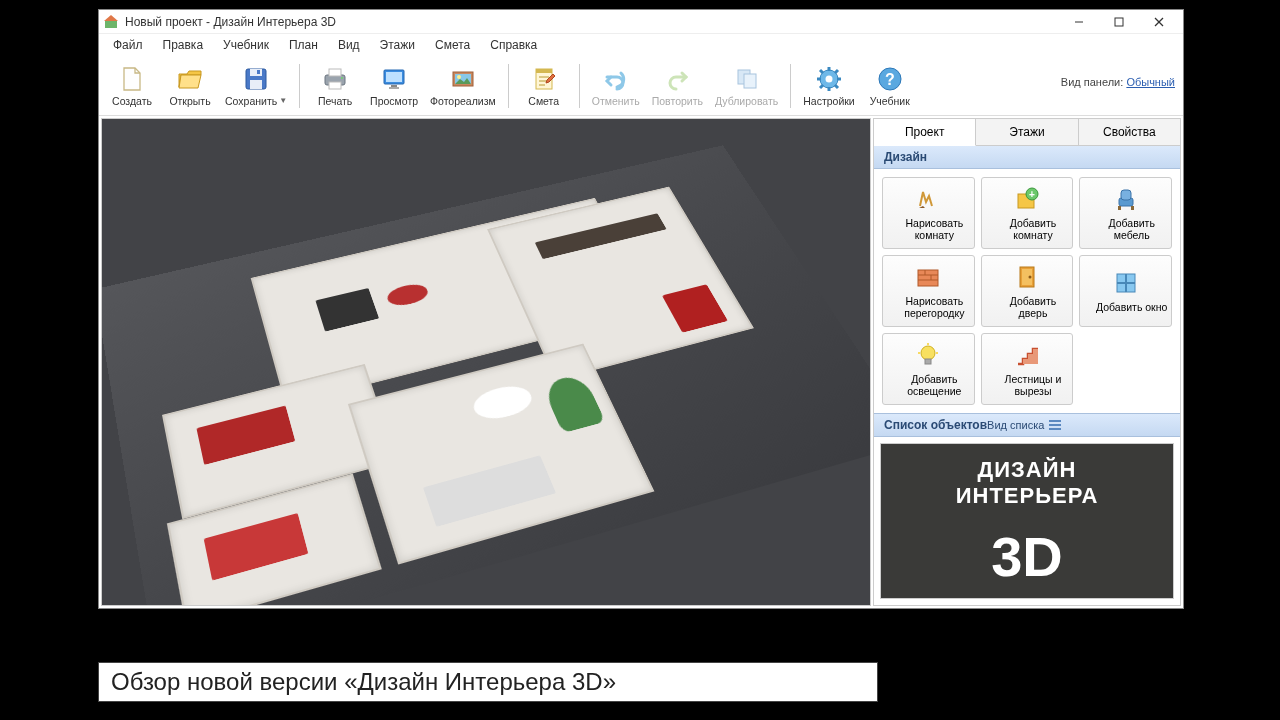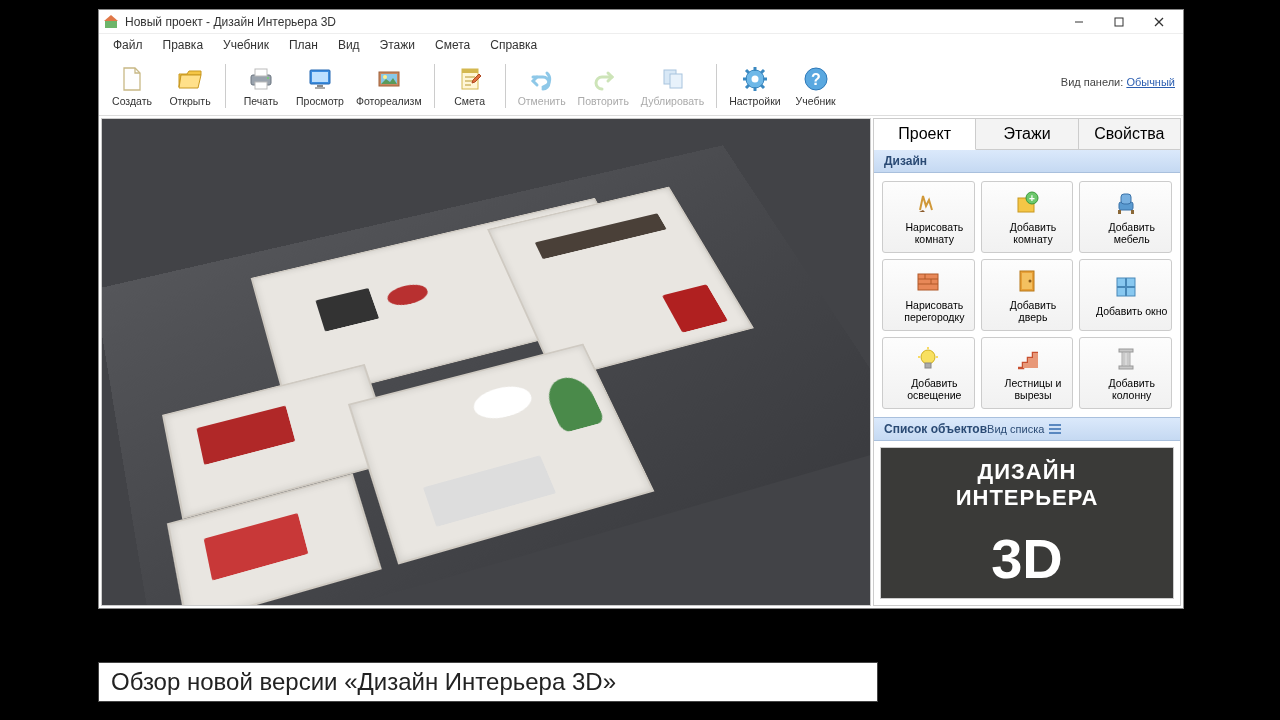--- a/index.html
+++ b/index.html
@@ -20,21 +20,21 @@
 .tool-btn .drop { font-size:8px; margin-left:2px; color:#666; }
 .view-label { position:absolute; right:8px; top:4px; font-size:11px; color:#444;margin-top:16px; }
 .view-label a { color:#2a5db0; text-decoration:underline; cursor:pointer; }
 .content { flex:1; display:flex; min-height:0; }
 .viewport { flex:1; background:#424347; border:1px solid #ccc; margin:2px; position:relative; display:flex; align-items:center; justify-content:center; overflow:hidden; }
 .floorplan { width:94%; height:90%; background:linear-gradient(160deg,#55565a 0%,#3a3b3f 100%); position:relative; transform:perspective(1200px) rotateX(38deg) rotateZ(-18deg); transform-style:preserve-3d; }
 .room { position:absolute; background:#e9e6e1; border:2px solid #cfcac2; box-shadow:inset 0 0 8px rgba(0,0,0,.12); }
 .furn { position:absolute; border-radius:2px; }
 .side-panel { width:308px; margin:2px 2px 2px 0; display:flex; flex-direction:column; }
 .tabs { display:flex; border:1px solid #ccc; border-bottom:none; }
-.tab { flex:1; text-align:center; padding:6px 0; font-size:16px; background:#f3f3f3; border-right:1px solid #ccc; border-bottom:1px solid #ccc; cursor:pointer; }
+.tab { flex:1; text-align:center; padding:6px 0; font-size:12px; background:#f3f3f3; border-right:1px solid #ccc; border-bottom:1px solid #ccc; cursor:pointer; }
 .tab:last-child { border-right:none; }
 .tab.active { background:#fff; border-bottom:1px solid #fff; }
 .panel-body { border:1px solid #ccc; border-top:none; flex:1; display:flex; flex-direction:column; overflow:hidden; }
 .section-header { background:linear-gradient(#dbe9fb,#c5d9f2); border-bottom:1px solid #a9c0dd; padding:4px 10px; font-size:12px; font-weight:bold; color:#2a4a74; display:flex; align-items:center; justify-content:space-between; }
 .tool-grid { display:grid; grid-template-columns:repeat(3,1fr); gap:6px; padding:8px; }
 .grid-btn { border:1px solid #ccc; background:linear-gradient(#fdfdfd,#f1f1f1); border-radius:3px; height:72px; display:flex; flex-direction:column; align-items:center; justify-content:center; font-size:10.5px; text-align:center; cursor:pointer; padding:4px 2px; }
 .grid-btn .gicon { width:28px; height:28px; margin-bottom:4px; display:flex; align-items:center; justify-content:center; }
 .grid-btn .glabel { line-height:1.15;margin-left:12px; }
 .obj-list-hdr { background:linear-gradient(#dbe9fb,#c5d9f2); border-top:1px solid #a9c0dd; border-bottom:1px solid #a9c0dd; padding:4px 10px; font-size:12px; font-weight:bold; color:#2a4a74; display:flex; justify-content:flex-start; align-items:center; }
 .obj-list-hdr .view-link { font-weight:normal; font-size:11px; display:flex; align-items:center; gap:4px; }
@@ -102,20 +102,34 @@
     </div>
     <div class="tool-btn">
       <span class="icon-wrap">
           <svg width="26" height="26" viewBox="0 0 26 26">
             <path d="M2 8h8l2-3h12v4H4l-2 12V8z" fill="#f5c646" stroke="#c89820"></path>
             <path d="M4 9h20l-3 13H2z" fill="#ffe08a" stroke="#c89820"></path>
           </svg>
         </span>
       <span>Открыть</span>
     </div>
+    <div class="tool-btn">
+      <span class="icon-wrap">
+          <svg width="26" height="26" viewBox="0 0 26 26">
+            <rect x="3" y="3" width="20" height="20" rx="2" fill="#4a79c7" stroke="#2d5aa0"></rect>
+            <rect x="7" y="3" width="12" height="7" fill="#e8eef8"></rect>
+            <rect x="7" y="14" width="12" height="9" fill="#e8eef8"></rect>
+            <rect x="14" y="4" width="3" height="4" fill="#4a79c7"></rect>
+          </svg>
+        </span>
+      <span style="display:flex;align-items:center">
+          <span>Сохранить</span>
+          <span class="drop">▼</span>
+        </span>
+    </div>
     <div class="tool-sep"></div>
     <div class="tool-btn">
       <span class="icon-wrap">
           <svg width="26" height="26" viewBox="0 0 26 26">
             <rect x="3" y="9" width="20" height="10" rx="2" fill="#9aa3ad" stroke="#6b7580"></rect>
             <rect x="7" y="3" width="12" height="7" fill="#fff" stroke="#bbb"></rect>
             <rect x="7" y="16" width="12" height="7" fill="#fff" stroke="#bbb"></rect>
             <circle cx="20" cy="12" r="1" fill="#6cd36c"></circle>
           </svg>
         </span>
@@ -330,32 +344,20 @@
           </div>
           <div class="grid-btn">
             <span class="gicon">
                 <svg width="26" height="26">
                   <path d="M4 22h5v-5h5v-5h5v-5h5" fill="none" stroke="#c85030" stroke-width="2.5"></path>
                   <path d="M4 22h5v-5h5v-5h5v-5h5v15H4z" fill="#e89878"></path>
                 </svg>
               </span>
             <span class="glabel">Лестницы и вырезы</span>
           </div>
-          <div class="grid-btn">
-            <span class="gicon">
-                <svg width="26" height="26">
-                  <rect x="9" y="5" width="8" height="16" fill="#d8d8d8" stroke="#aaa"></rect>
-                  <rect x="6" y="3" width="14" height="3" fill="#c8c8c8" stroke="#999"></rect>
-                  <rect x="6" y="20" width="14" height="3" fill="#c8c8c8" stroke="#999"></rect>
-                  <line x1="11" y1="6" x2="11" y2="20" stroke="#bbb"></line>
-                  <line x1="15" y1="6" x2="15" y2="20" stroke="#bbb"></line>
-                </svg>
-              </span>
-            <span class="glabel">Добавить колонну</span>
-          </div>
         </div>
         <div class="obj-list-hdr">
           <span>Список объектов</span>
           <span class="view-link">
             <span>Вид списка</span>
             <svg width="14" height="14">
                 <rect x="1" y="2" width="12" height="2" fill="#5a88c0"></rect>
                 <rect x="1" y="6" width="12" height="2" fill="#5a88c0"></rect>
                 <rect x="1" y="10" width="12" height="2" fill="#5a88c0"></rect>
               </svg>

